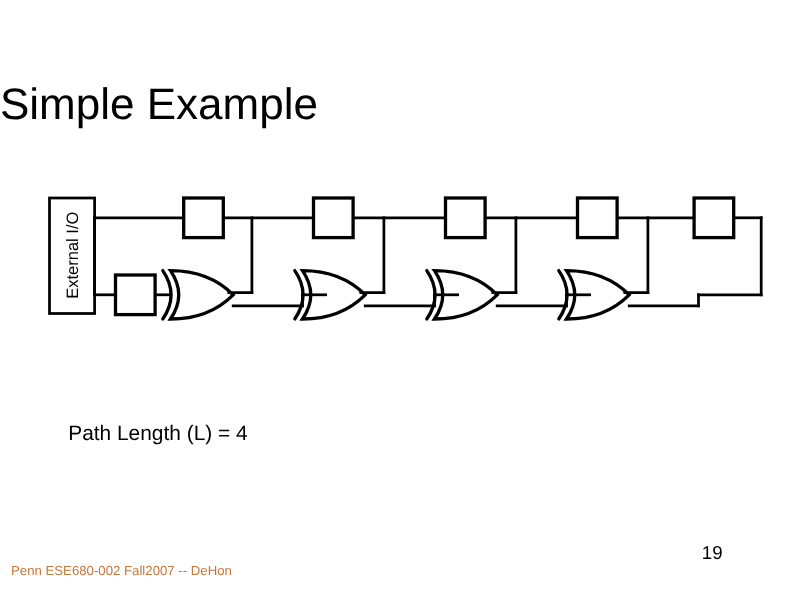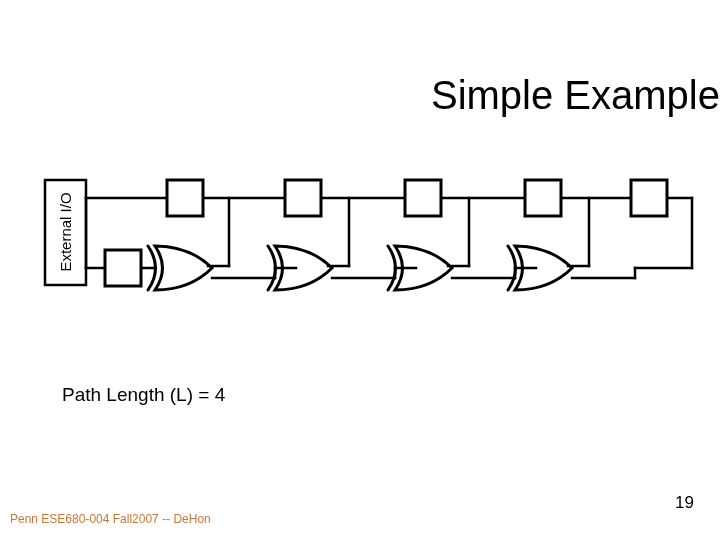--- a/index.html
+++ b/index.html
@@ -22,21 +22,21 @@
     width: 720px;
     height: 540px;
     background: #ffffff;
   }
 
   .slide-title {
     position: absolute;
     left: 0;
     top: 72px;
     width: 720px;
-    text-align: right;
+    text-align: left;
     font-size: 40px;
     line-height: 46px;
     font-weight: normal;
     letter-spacing: 0px;
     color: #000000;
     white-space: nowrap;
   }
 
   #figure {
     position: absolute;
@@ -77,21 +77,20 @@
   }
 
   .page-number {
     position: absolute;
     left: 638px;
     top: 492px;
     font-size: 17px;
     line-height: 22px;
     color: #000000;
     white-space: nowrap;
-    margin-left: 37px;
   }
 
   .io-label-text {
     font-family: "Liberation Sans", sans-serif;
     font-size: 15px;
     fill: #000000;
   }
 </style>
 </head>
 <body>
@@ -198,17 +197,17 @@
           <path d="M 508 86 Q 523 108 508 130"></path>
         </g>
       </g>
 
     </svg>
   </div>
 
   <div class="caption-path-length">Path Length (L) = 4</div>
 
 
-  <div class="footer-credit">Penn ESE680-004 Fall2007 -- DeHon</div>
+  <div class="footer-credit">Penn ESE680-002 Fall2007 -- DeHon</div>
 
   <div class="page-number">19</div>
 
 </div>
 
 </body></html>

